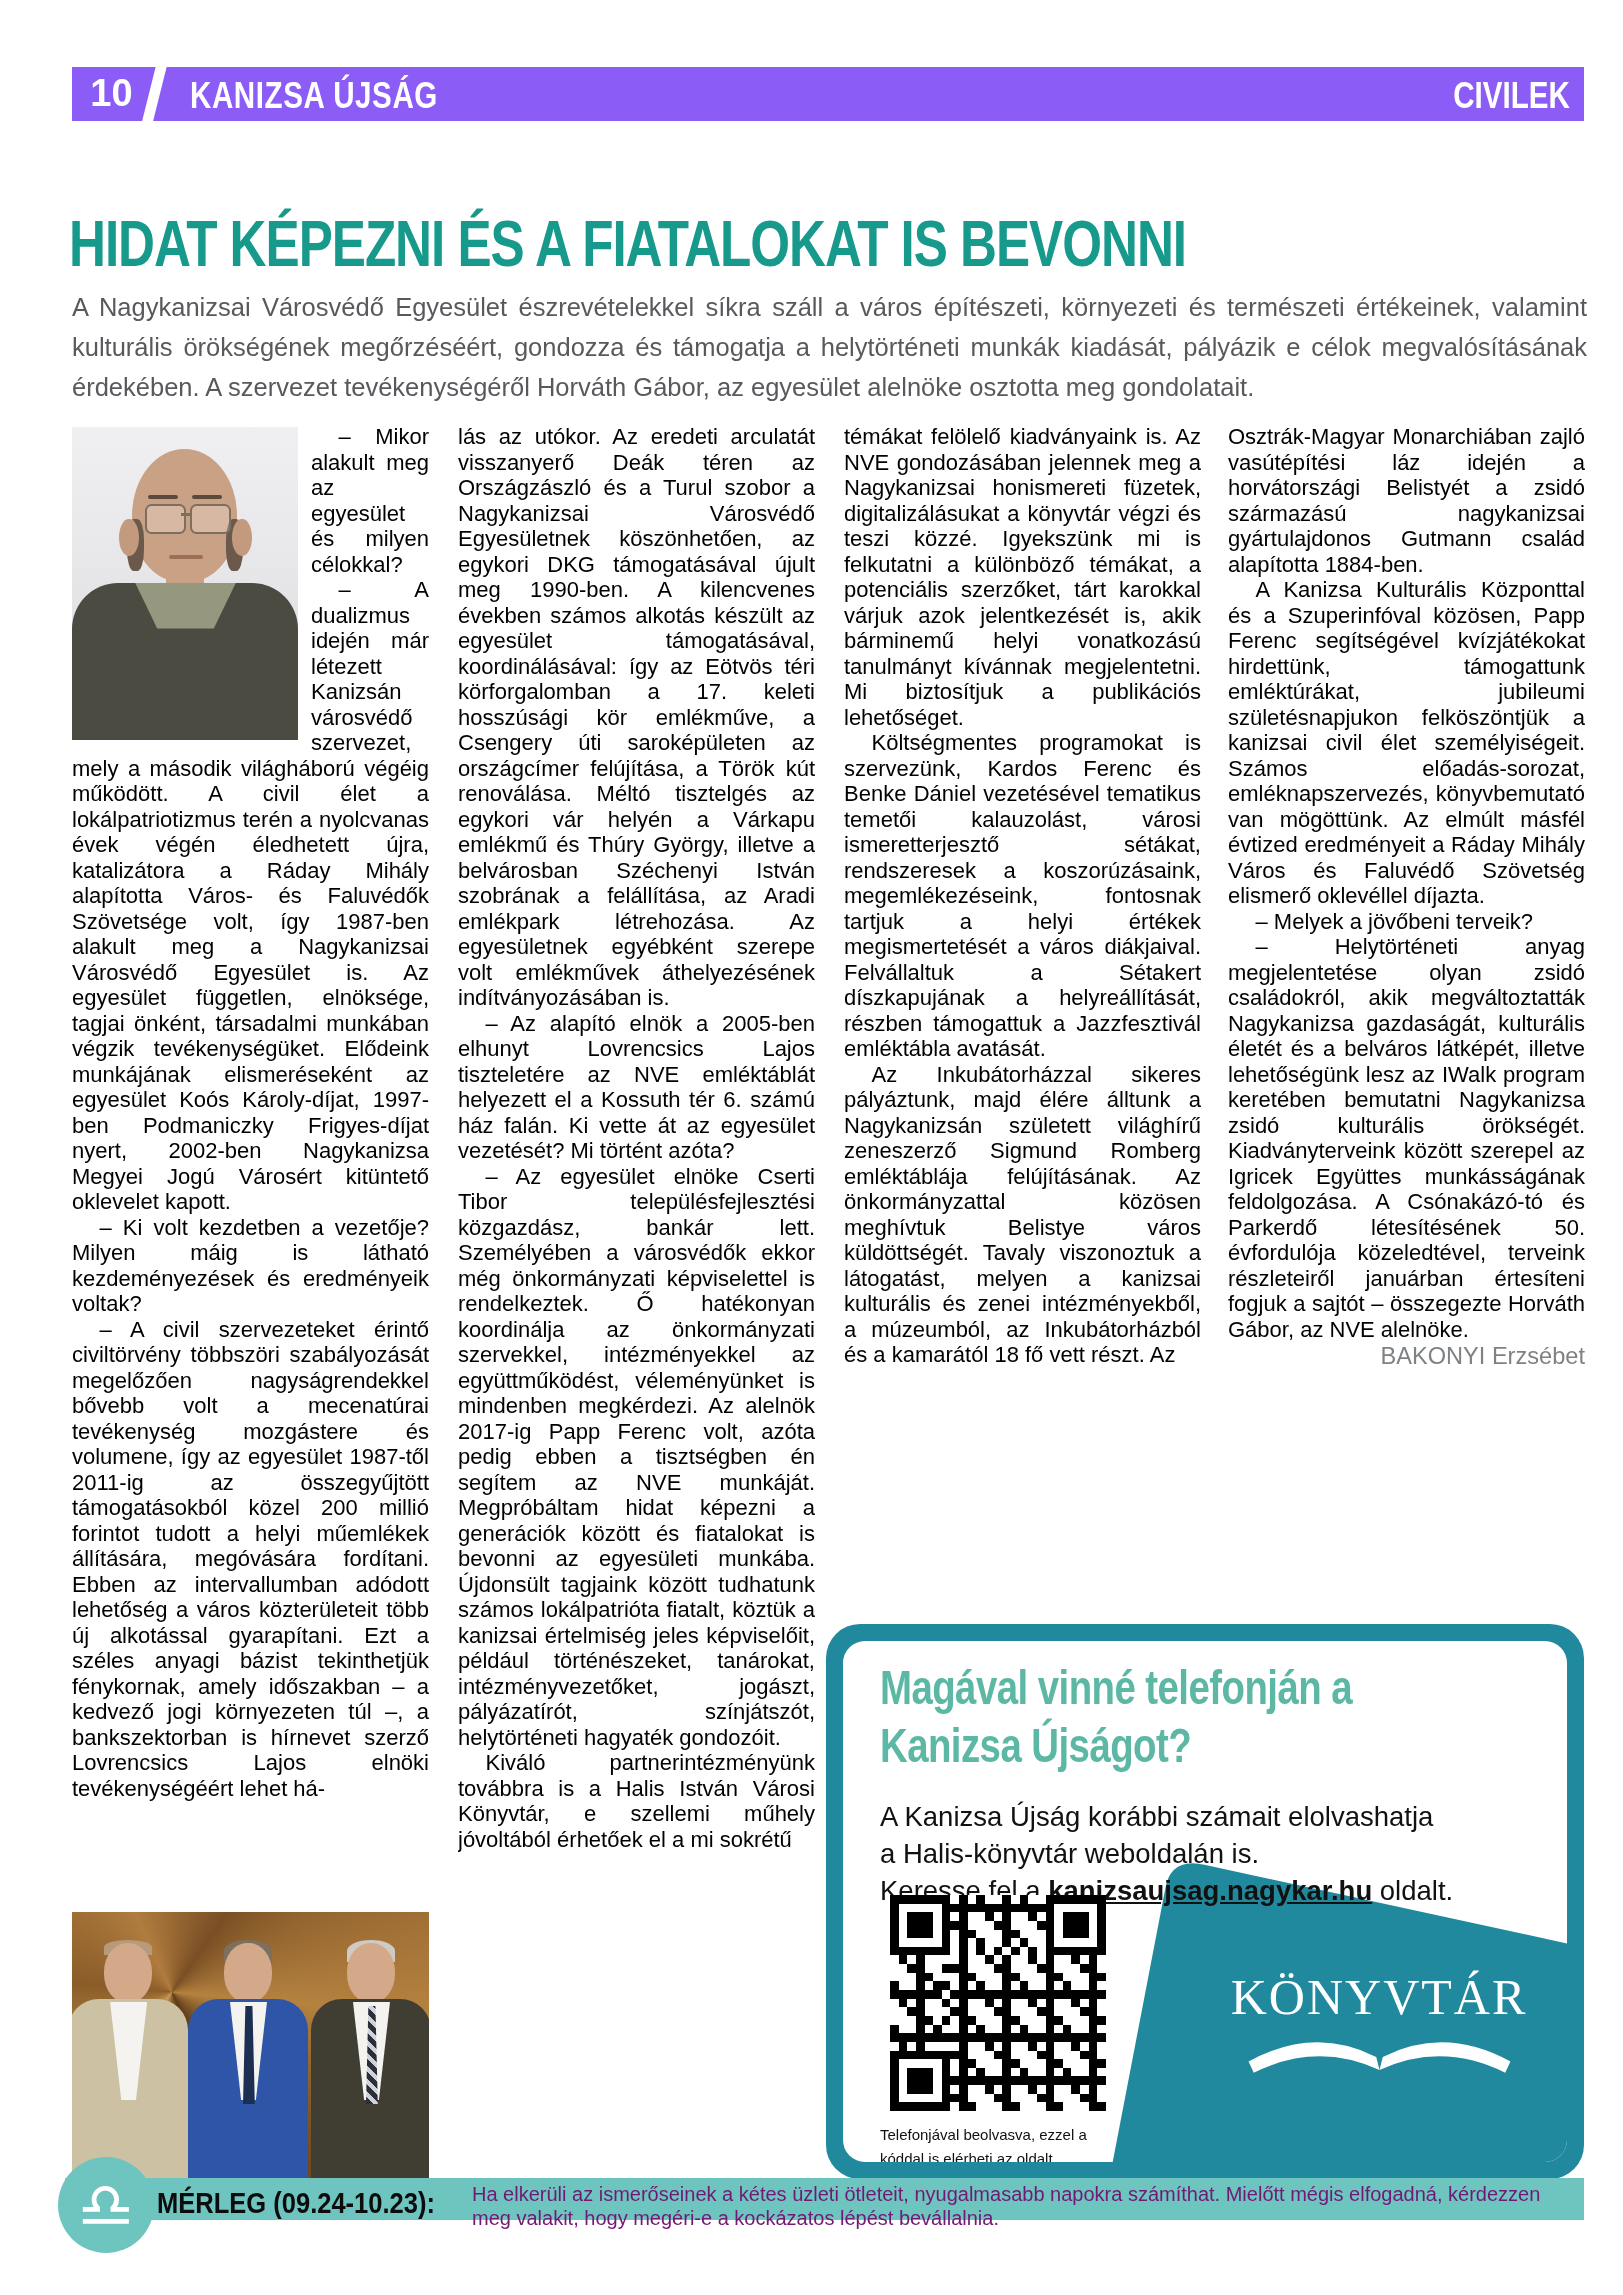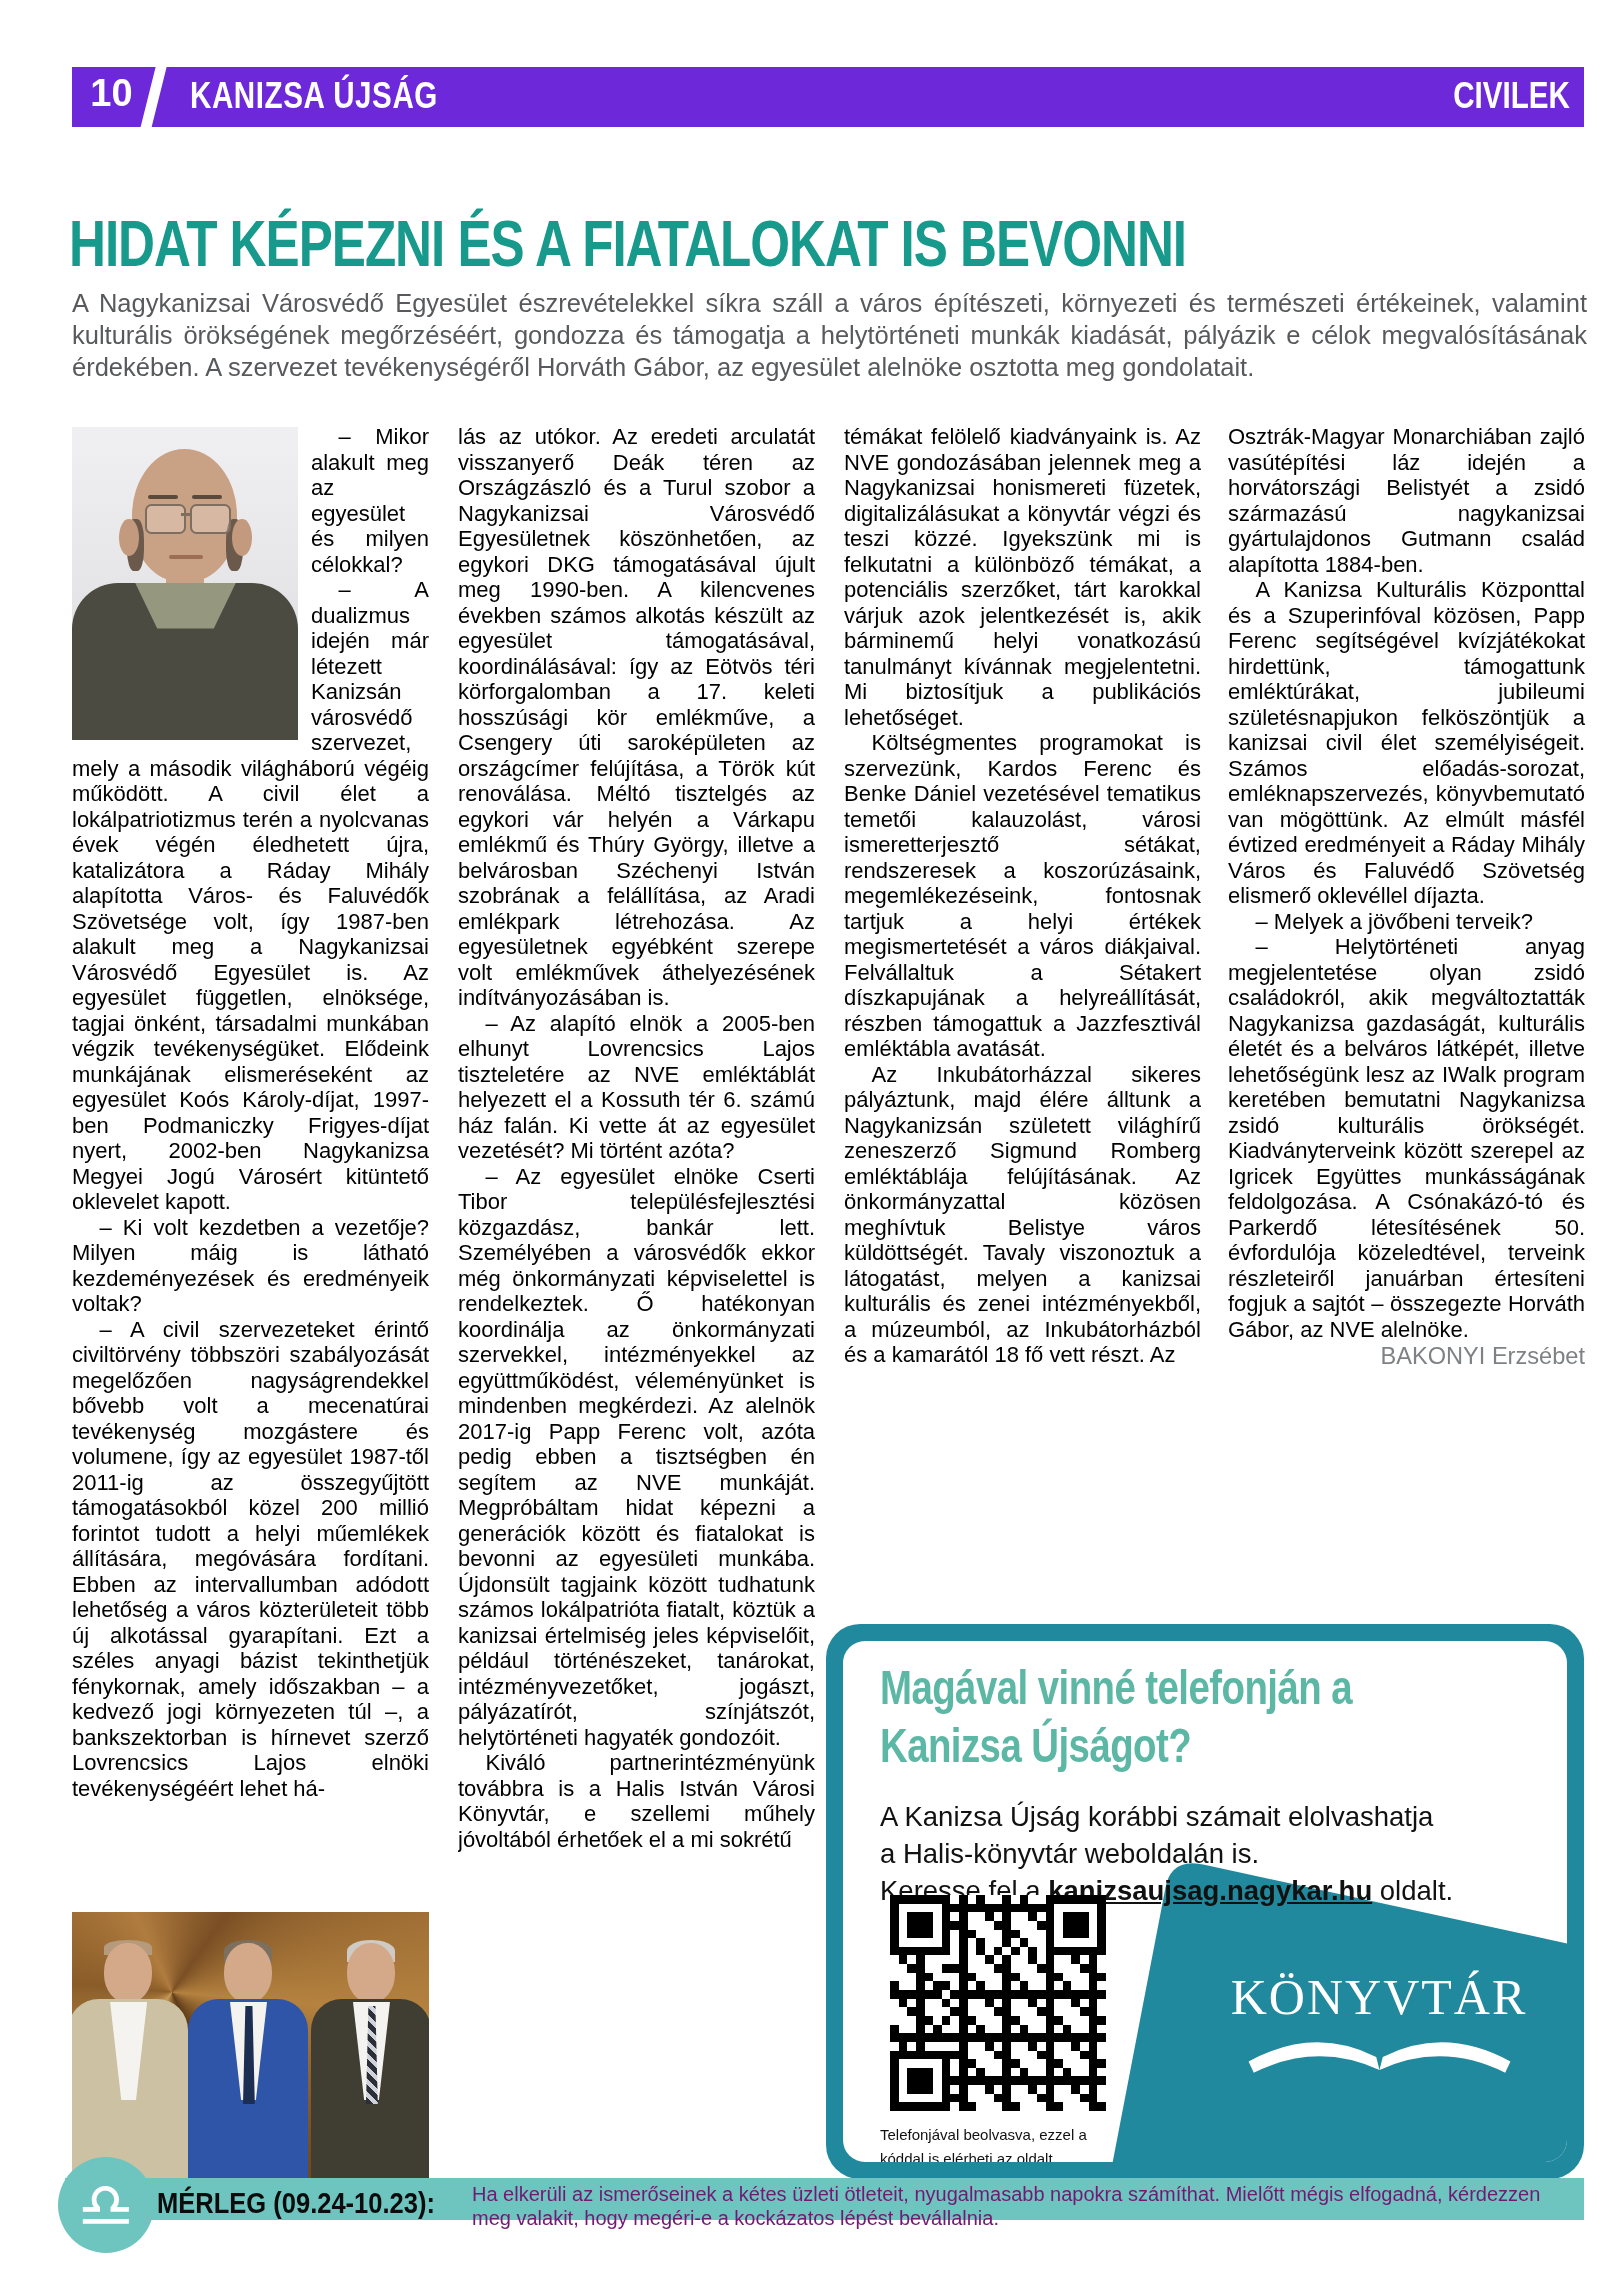--- a/index.html
+++ b/index.html
@@ -2,29 +2,29 @@
 <html lang="hu" style="font-size:10.5px"><head>
 <meta charset="utf-8">
 <style>
   html,body{margin:0;padding:0;background:#ffffff;}
   #page{position:relative;width:1623px;height:2295px;background:#fff;overflow:hidden;
         font-family:"Liberation Sans",sans-serif;color:#000;}
   .cond{display:inline-block;transform:scaleX(.8);transform-origin:0 50%;white-space:nowrap;}
   .cond-r{display:inline-block;transform:scaleX(.8);transform-origin:100% 50%;white-space:nowrap;}
 
   
-  #header-bar{position:absolute;left:72px;top:67px;width:1512px;height:60px;background:#6d28d9;}
+  #header-bar{position:absolute;left:72px;top:67px;width:1512px;height:54px;background:#8b5cf6;}
   #page-number{position:absolute;left:18.3px;top:5.2px;font-size:38px;font-weight:800;color:#fff;}
   #header-slash{position:absolute;left:77px;top:-7.9px;width:10.5px;height:69px;background:#fff;transform:skewX(-14deg);}
   #brand{position:absolute;left:118px;top:7.9px;font-size:37px;font-weight:800;color:#fff;letter-spacing:0.7px;}
   #section-label{position:absolute;right:14.4px;top:7.9px;font-size:37px;font-weight:800;color:#fff;}
 
   
   #headline{position:absolute;left:69px;top:164px;font-size:64px;font-weight:800;color:#17998c;letter-spacing:-1.3px;}
-  #lead{position:absolute;left:72px;top:287px;width:1515px;font-size:25.5px;line-height:32px;color:#58595c;text-align:justify;}
+  #lead{position:absolute;left:72px;top:287px;width:1515px;font-size:25.5px;line-height:40px;color:#58595c;text-align:justify;}
 
   
   .col{position:absolute;top:424px;width:357px;font-size:22px;line-height:25.5px;text-align:justify;overflow:hidden;}
   #col1{left:72px;height:1488px;}
   #col2{left:458px;height:1755px;}
   #col3{left:844px;height:1200px;}
   #col4{left:1228px;height:1200px;}
   .col p{margin:0;}
   .col p.ind{text-indent:27.5px;}
   #byline{margin-top:2px;text-align:right;color:#7f8285;font-size:23.6px;}

